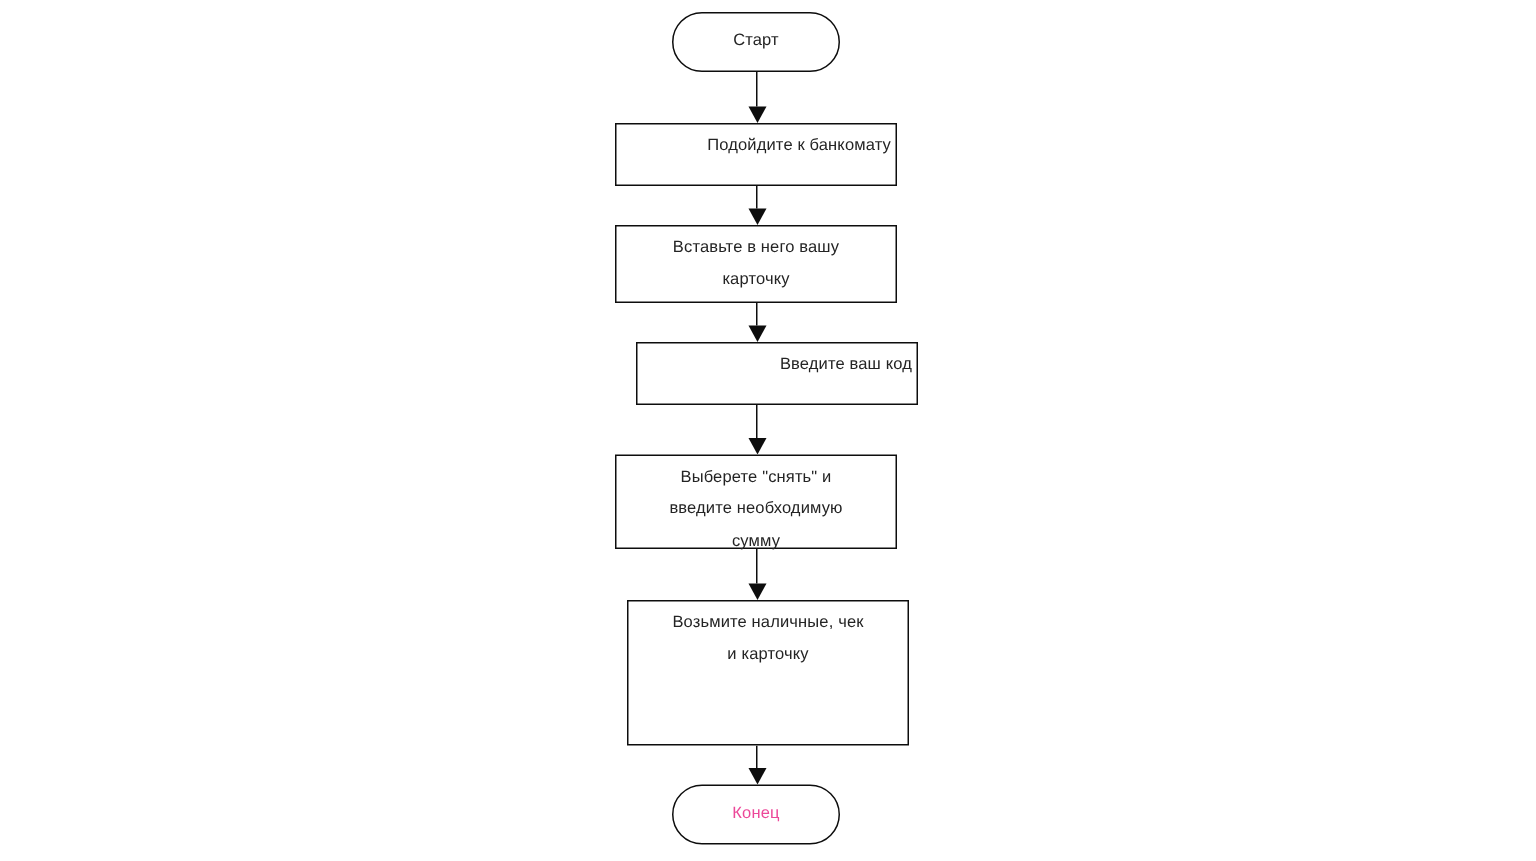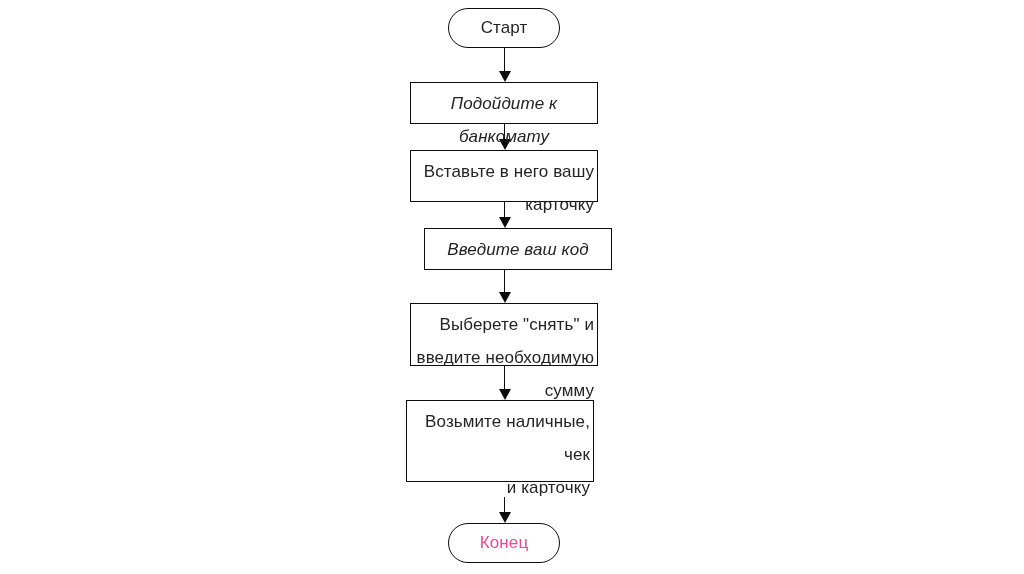--- a/index.html
+++ b/index.html
@@ -22,21 +22,21 @@
     width: 1024px;
     height: 574px;
   }
 
   .node {
     position: absolute;
     box-sizing: border-box;
     background: #ffffff;
     border: 1.6px solid #0d0d0d;
     color: #242424;
-    font-size: 17px;
+    font-size: 11px;
     line-height: 1.95;
     letter-spacing: 0.1px;
   }
 
   .node.process {
     border-radius: 0;
   }
 
   .node.terminator {
     border-radius: 20px;
@@ -48,26 +48,25 @@
   .node-label {
     display: block;
     white-space: pre-line;
   }
 
   .process .node-label {
     padding: 4px 3px 0 3px;
   }
 
   .process.align-left .node-label {
-    text-align: right;
+    text-align: center;
   }
 
   .process.align-center .node-label {
-    text-align: center;
-    font-style: italic;
+    text-align: right;
   }
 
   .terminator .node-label {
     text-align: center;
     line-height: 1.2;
   }
 
   .connector {
     position: absolute;
     width: 0;
@@ -110,20 +109,20 @@
 карточку</span>
     </div>
     <div class="node process align-center" style="left: 424px; top: 228px; width: 188px; height: 42px; border-color: rgb(13, 13, 13); color: rgb(36, 36, 36);">
       <span class="node-label">Введите ваш код</span>
     </div>
     <div class="node process align-left" style="left: 410px; top: 303px; width: 188px; height: 63px; border-color: rgb(13, 13, 13); color: rgb(36, 36, 36);">
       <span class="node-label">Выберете "снять" и
 введите необходимую
 сумму</span>
     </div>
-    <div class="node process align-left" style="left: 406px; top: 400px; width: 188px; height: 82px; border-color: rgb(13, 13, 13); color: rgb(36, 36, 36);">
+    <div class="node process align-left" style="left: 418px; top: 400px; width: 188px; height: 97px; border-color: rgb(13, 13, 13); color: rgb(36, 36, 36);">
       <span class="node-label">Возьмите наличные, чек
 и карточку</span>
     </div>
     <div class="node terminator align-center" style="left: 448px; top: 523px; width: 112px; height: 40px; border-color: rgb(13, 13, 13); color: #ec4899;">
       <span class="node-label">Конец</span>
     </div>
   </div>
 
 </body></html>

